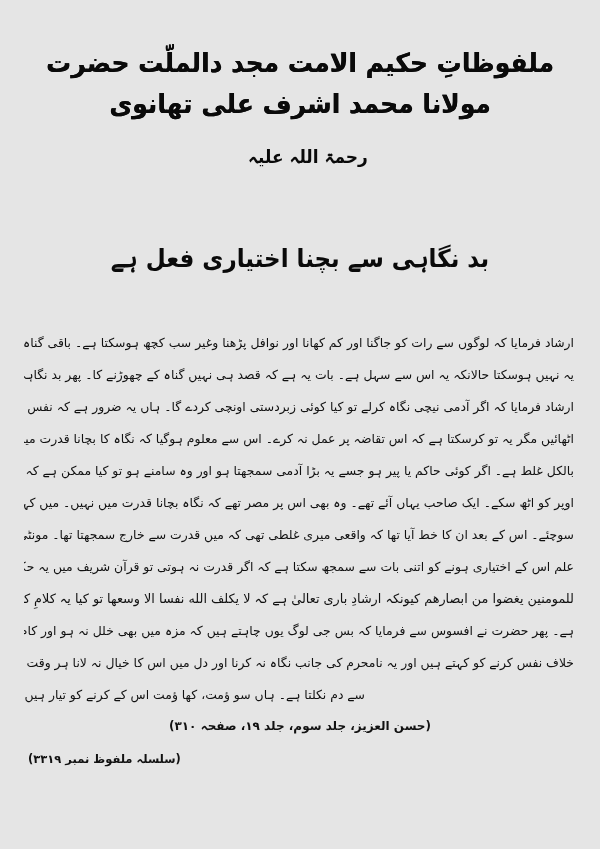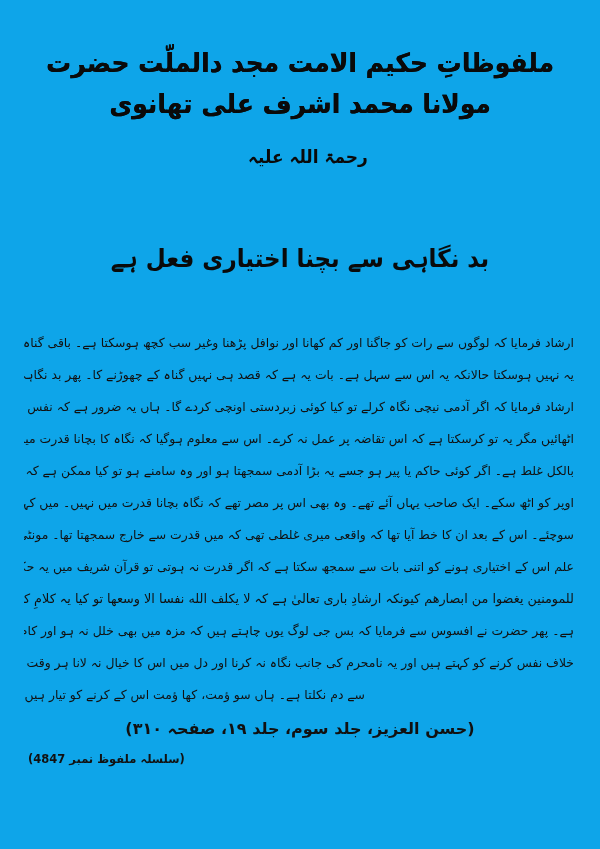--- a/index.html
+++ b/index.html
@@ -12,21 +12,21 @@
     height: 849px;
     background: #ffffff;
     font-family: "DejaVu Sans", sans-serif;
     overflow: hidden;
     position: relative;
   }
 
   .page {
     width: 600px;
     height: 849px;
-    background: #0ea5e9;
+    background: #e5e5e5;
     position: relative;
     box-sizing: border-box;
     padding: 0;
   }
 
   
   .title-block {
     text-align: center;
     padding-top: 46px;
   }
@@ -106,21 +106,21 @@
   }
 
   .body-line.arabic-line {
     font-size: 12.8px;
   }
 
   
   .citation {
     text-align: center;
     font-family: "DejaVu Sans", "Liberation Sans", sans-serif;
-    font-size: 16px;
+    font-size: 12px;
     color: #111111;
     direction: rtl;
     margin-top: 8px;
     font-weight: bold;
   }
 
   
   .footer-ref {
     position: absolute;
     left: 28px;
@@ -178,15 +178,15 @@
     <div class="body-line">
         <span>خلاف نفس کرنے کو کہتے ہیں اور یہ نامحرم کی جانب نگاہ نہ کرنا اور دل میں اس کا خیال نہ لانا ہر وقت کا مجاہدہ ہے اس لئے اس</span>
       </div>
     <div class="body-line last-line">
         <span>سے دم نکلتا ہے۔ ہاں سو ؤمت، کھا ؤمت اس کے کرنے کو تیار ہیں مگر گناہ نہیں چھوڑا جاتا۔</span>
       </div>
   </div>
 
   <div class="citation">(حسن العزیز، جلد سوم، جلد ۱۹، صفحہ ۳۱۰)</div>
 
-  <div class="footer-ref">(سلسلہ ملفوظ نمبر 4847)</div>
+  <div class="footer-ref">(سلسلہ ملفوظ نمبر ۳۳۱۹)</div>
 
 </div>
 
 </body></html>

